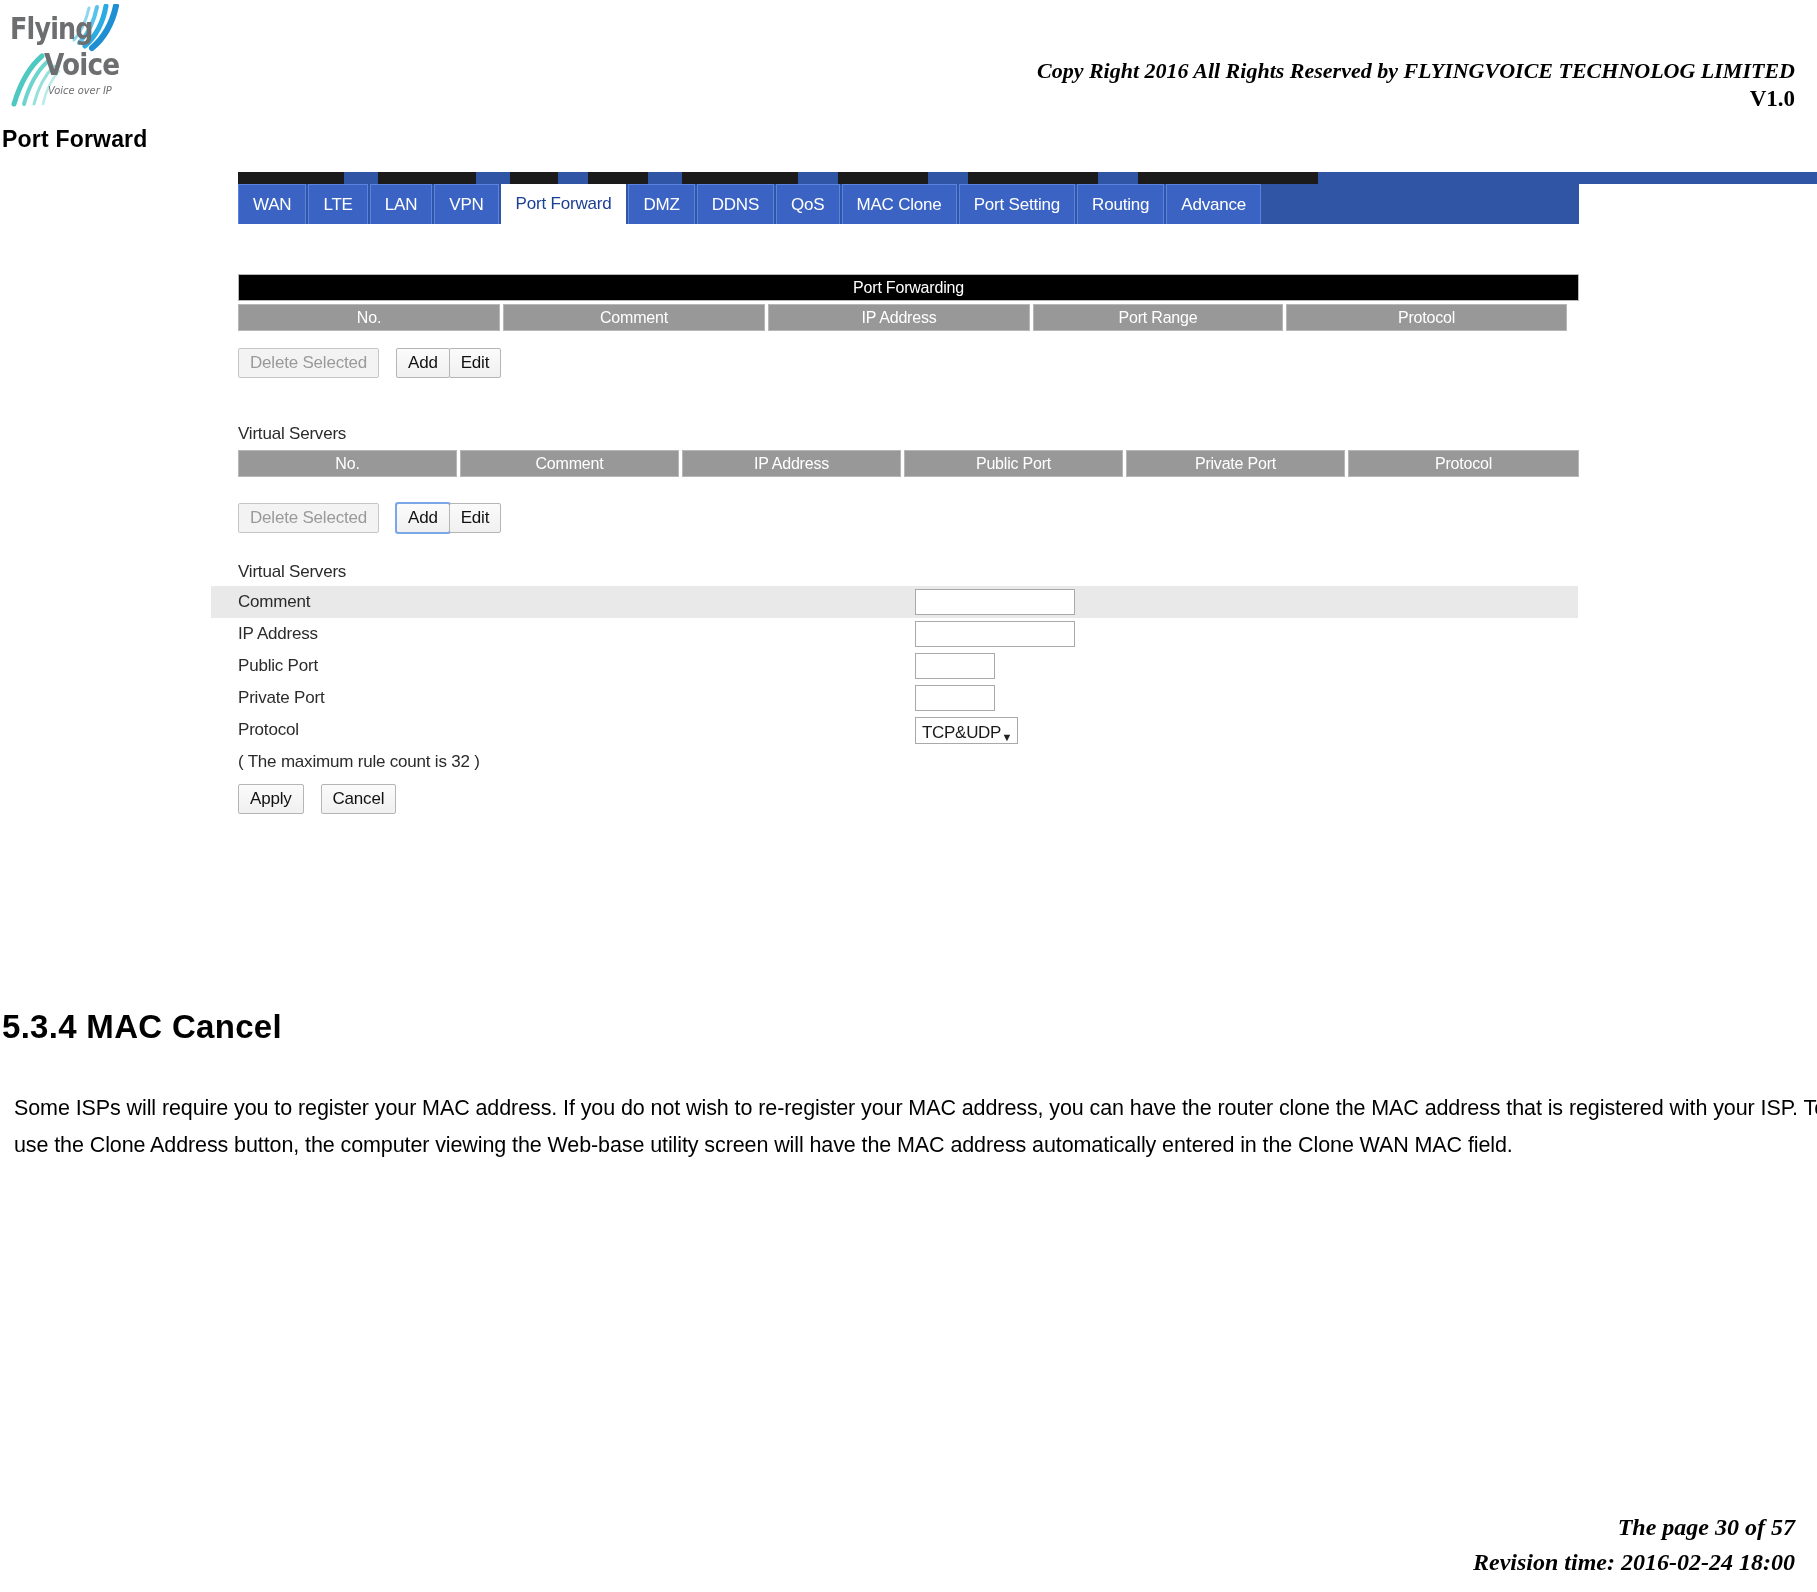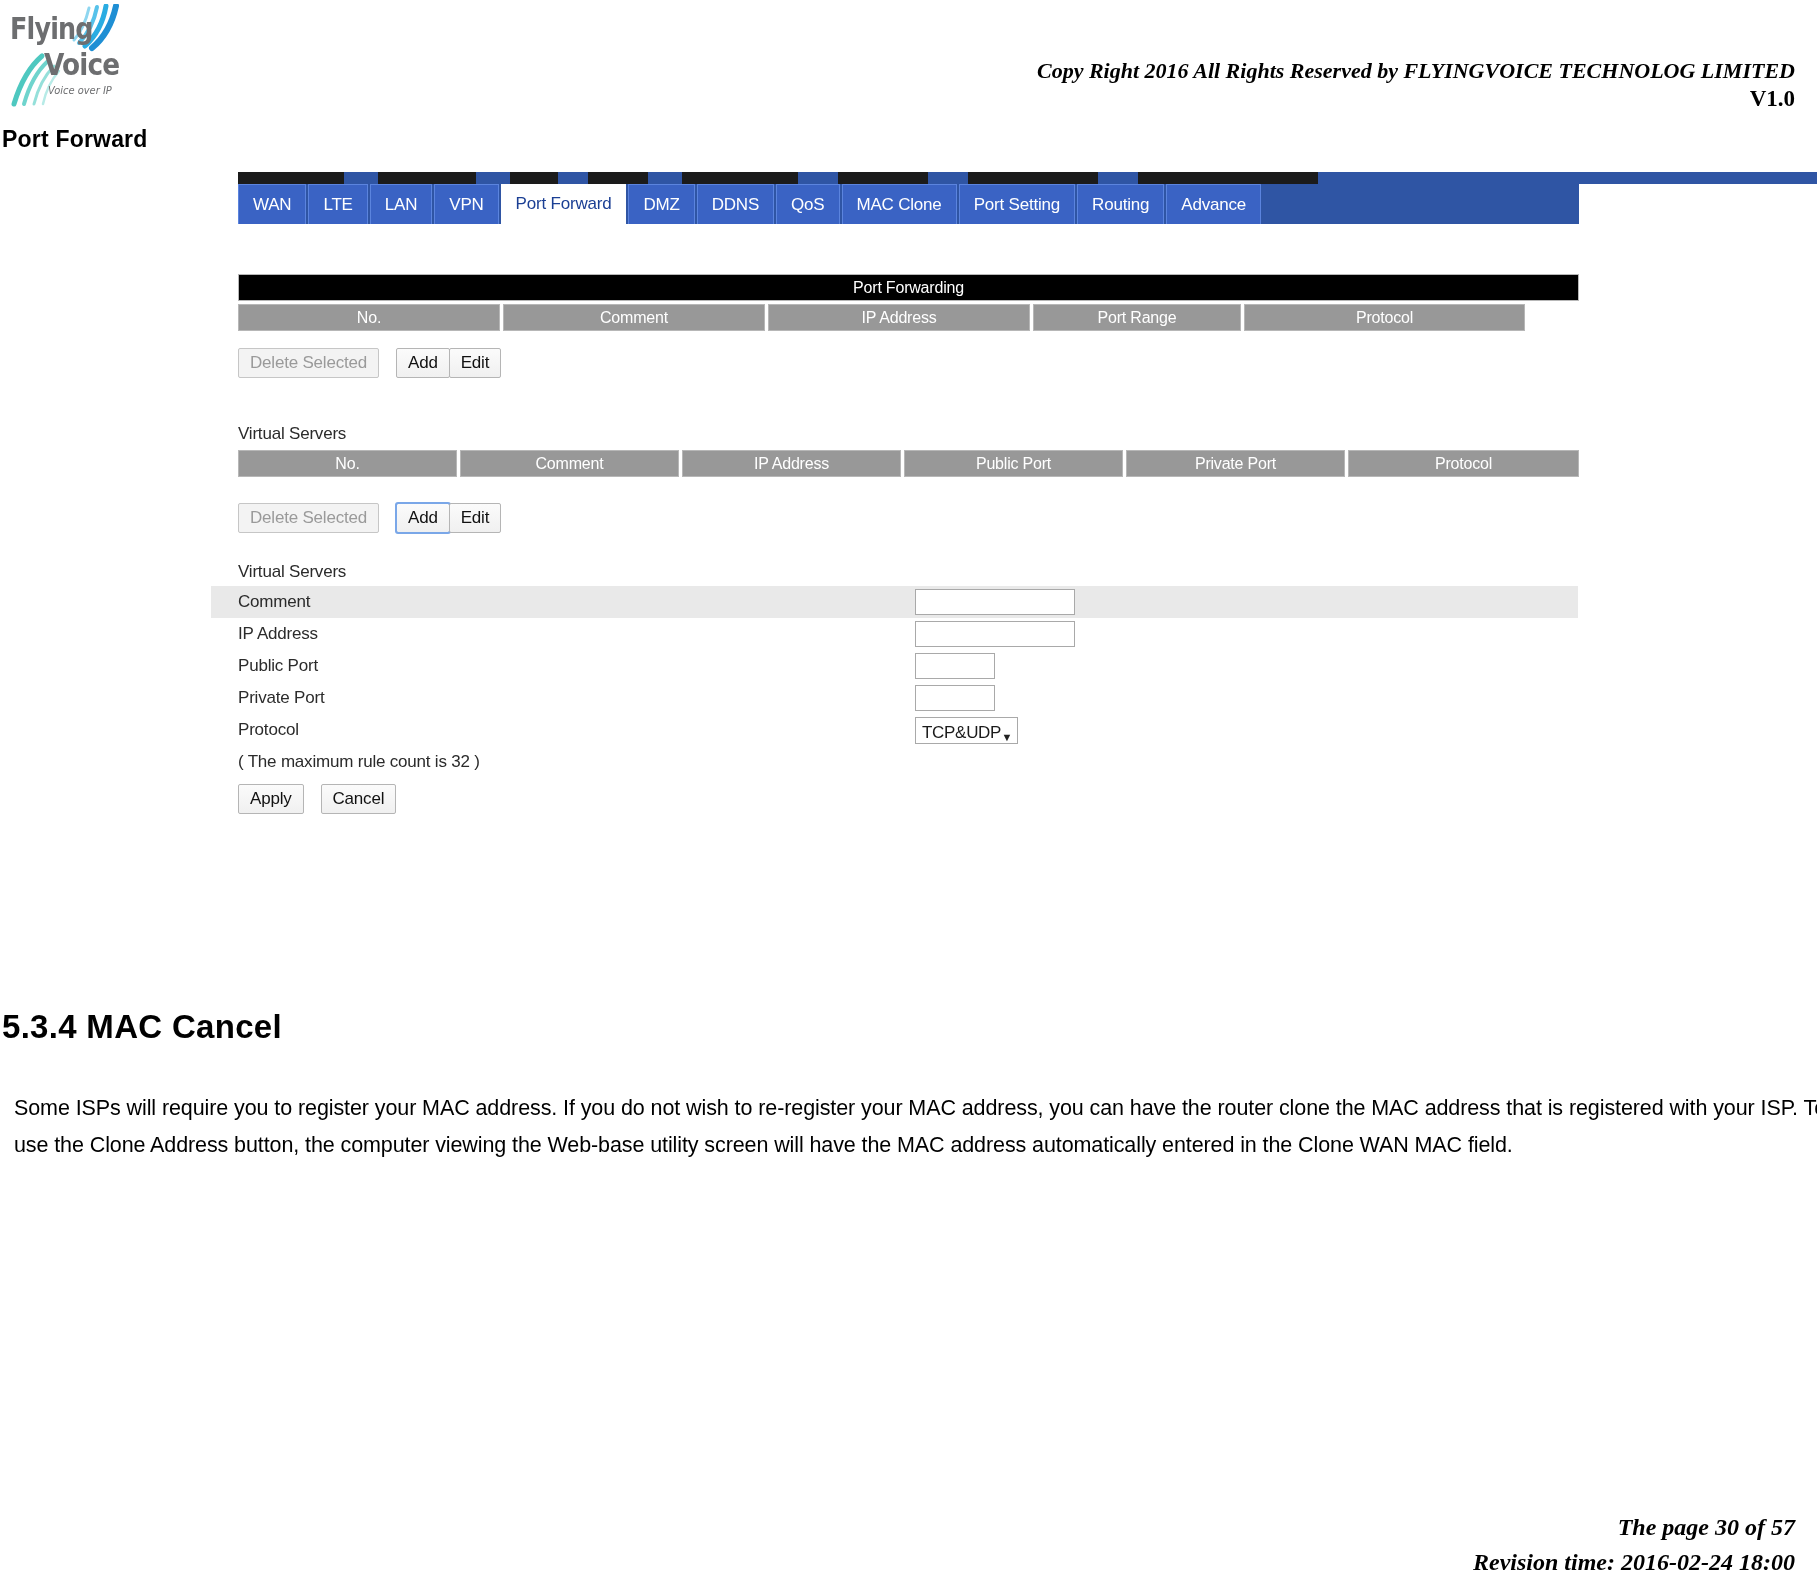--- a/index.html
+++ b/index.html
@@ -378,21 +378,21 @@
         </div>
     </div>
   </div>
 
   <div class="tbl" style="top:102px;">
     <div class="tbl-title">Port Forwarding</div>
     <div class="tbl-cols">
       <div class="tbl-col" style="width:262px;">No.</div>
       <div class="tbl-col" style="width:262px;">Comment</div>
       <div class="tbl-col" style="width:262px;">IP Address</div>
-      <div class="tbl-col" style="width:208px;">Port Range</div>
+      <div class="tbl-col" style="width:250px;">Port Range</div>
       <div class="tbl-col" style="width:281px;">Protocol</div>
     </div>
   </div>
 
   <div class="btnrow" style="top:176px;">
     <button class="btn disabled">Delete Selected</button>
     <button class="btn gap">Add</button>
     <button class="btn joined">Edit</button>
   </div>
 

